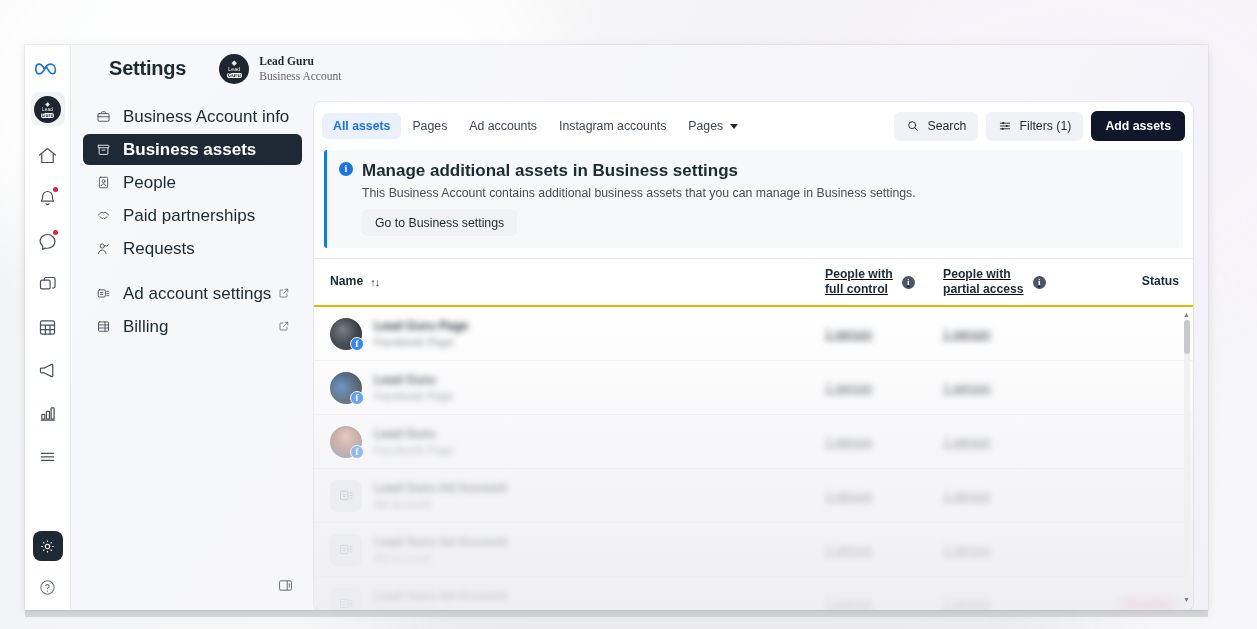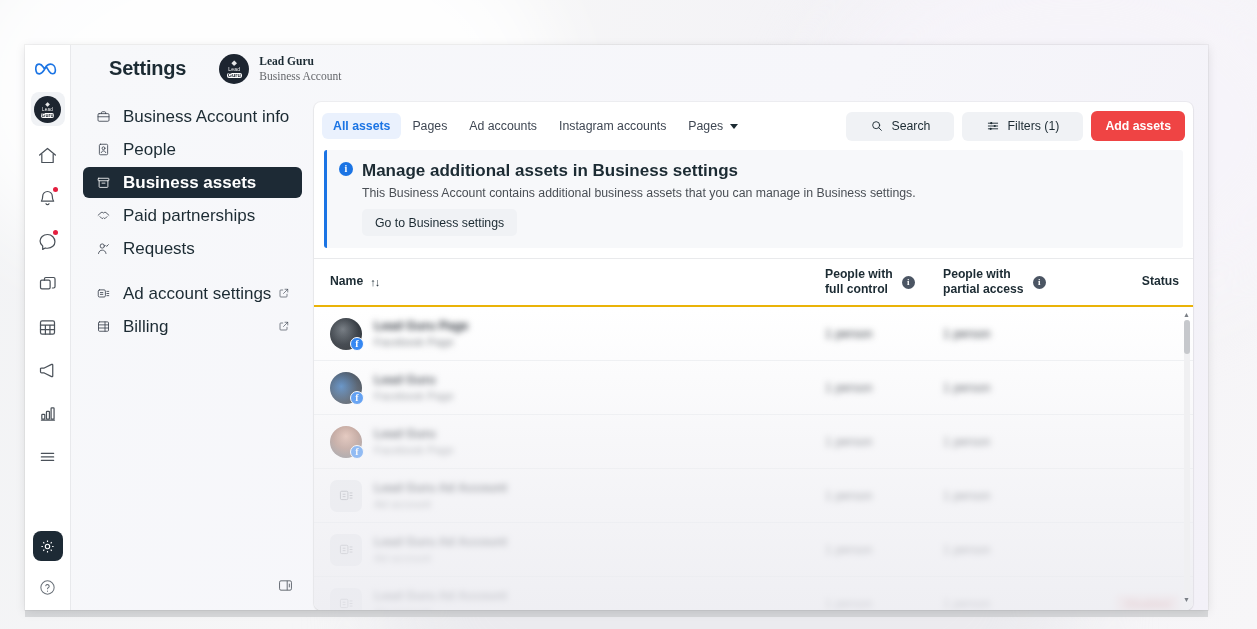--- a/index.html
+++ b/index.html
@@ -119,28 +119,28 @@
   .tab {
     font-size: 12.3px; color: #3f4753; padding: 6px 11px; border-radius: 6px;
     cursor: pointer; white-space: nowrap;
   }
   .tab.active { color: #1b74e4; font-weight: 700; background: #eaf1fd; }
   .tab.more { display: flex; align-items: center; gap: 7px; }
   .caret { width: 0; height: 0; border-left: 4.5px solid transparent;
            border-right: 4.5px solid transparent; border-top: 5px solid #1c2b33; }
   .toolbar-spacer { flex: 1; }
   .tool-btn {
-    display: flex; align-items: center; gap: 7px; height: 29px; padding: 0 24px;
+    display: flex; align-items: center; gap: 7px; height: 29px; padding: 0 12px;
     border-radius: 6px; background: #f0f2f5; font-size: 12.3px; color: #1c2b33;
     cursor: pointer; margin-left: 8px; white-space: nowrap;
   }
   .tool-btn svg { width: 14px; height: 14px; stroke: #1c2b33; fill: none; stroke-width: 1.6;
                   stroke-linecap: round; stroke-linejoin: round; }
   #add-assets-btn {
-    height: 30px; padding: 0 14px; border-radius: 6px; background: #ef4444; color: #fff;
+    height: 30px; padding: 0 14px; border-radius: 6px; background: #0f172a; color: #fff;
     font-size: 12.3px; font-weight: 700; display: flex; align-items: center;
     cursor: pointer; margin-left: 8px; white-space: nowrap;
   }
 
   
   #info-banner {
     margin: 0 10px 10px 10px; background: #f7f8fa; border-left: 3px solid #1b74e4;
     border-radius: 3px; padding: 11px 14px 12px 12px; display: flex; gap: 9px;
   }
   .info-i {
@@ -155,21 +155,21 @@
     padding: 0 13px; border-radius: 5px; background: #f0f2f5; color: #1c2b33;
     font-size: 12.3px; cursor: pointer;
   }
 
   
   #table-wrap { flex: 1; min-height: 0; position: relative; overflow: hidden;
                 border-top: 1px solid #e9eaec; }
   .t-row { display: flex; align-items: center; padding: 0 14px 0 16px; }
   #table-head { height: 48px; border-bottom: 2px solid #eab308; background: #fff; }
   .col-name { flex: 1; min-width: 0; display: flex; align-items: center; gap: 7px; }
-  .col-full, .col-partial { width: 118px; flex: 0 0 118px; display: flex; align-items: center; gap: 9px;}
+  .col-full, .col-partial { width: 118px; flex: 0 0 118px; display: flex; align-items: center; gap: 9px; text-decoration: underline;}
   .col-status { width: 118px; flex: 0 0 118px; text-align: right; justify-content: flex-end; display: flex;}
   .th { font-size: 12.2px; font-weight: 700; color: #1c2b33; line-height: 1.25; }
   .sort-ico { font-size: 11px; color: #1c2b33; letter-spacing: -1px; }
   .info-dot {
     width: 13px; height: 13px; border-radius: 50%; background: #4b5563; color: #fff;
     font-size: 9px; font-weight: 700; line-height: 13px; text-align: center;
     font-family: "Liberation Serif", serif; flex: 0 0 13px;
   }
   .data-row { height: 54px; border-bottom: 1px solid #eef0f2; position: relative; }
   .row-ico { width: 32px; height: 32px; flex: 0 0 32px; margin-right: 12px; position: relative; }
@@ -328,40 +328,40 @@
           <span class="nav-ico">
             <svg viewBox="0 0 24 24">
                 <rect x="3.2" y="7.4" width="17.6" height="12.2" rx="1.8"></rect>
                 <path d="M8.6 7.4V5.8c0-.8.6-1.4 1.4-1.4h4c.8 0 1.4.6 1.4 1.4v1.6"></path>
                 <path d="M3.2 12.4h17.6"></path>
               </svg>
           </span>
           <span class="nav-label">Business Account info</span>
         </div>
 
+        <div class="nav-item active">
+          <span class="nav-ico">
+            <svg viewBox="0 0 24 24">
+                <rect x="3.4" y="5.2" width="17.2" height="4" rx="1"></rect>
+                <path d="M5 9.2v9.6c0 .6.5 1 1 1h12c.6 0 1-.4 1-1V9.2"></path>
+                <path d="M9.6 13h4.8"></path>
+              </svg>
+          </span>
+          <span class="nav-label">Business assets</span>
+        </div>
+
         <div class="nav-item">
           <span class="nav-ico">
             <svg viewBox="0 0 24 24">
                 <rect x="5.4" y="3.6" width="13.2" height="16.8" rx="1.8"></rect>
                 <circle cx="12" cy="10" r="2.3"></circle>
                 <path d="M8.4 17c.6-1.9 2-2.8 3.6-2.8s3 .9 3.6 2.8"></path>
               </svg>
           </span>
           <span class="nav-label">People</span>
-        </div>
-
-        <div class="nav-item active">
-          <span class="nav-ico">
-            <svg viewBox="0 0 24 24">
-                <rect x="3.4" y="5.2" width="17.2" height="4" rx="1"></rect>
-                <path d="M5 9.2v9.6c0 .6.5 1 1 1h12c.6 0 1-.4 1-1V9.2"></path>
-                <path d="M9.6 13h4.8"></path>
-              </svg>
-          </span>
-          <span class="nav-label">Business assets</span>
         </div>
 
         <div class="nav-item">
           <span class="nav-ico">
             <svg viewBox="0 0 24 24">
                 <path d="M3.4 11.6 8 7.4c.8-.7 2-.8 2.9-.2l1.1.8 1.1-.8c.9-.6 2.1-.5 2.9.2l4.6 4.2"></path>
                 <path d="M6.4 13.8 9 16.4c.6.6 1.5.6 2.1 0l.9-.9.9.9c.6.6 1.5.6 2.1 0l2.6-2.6"></path>
               </svg>
           </span>
           <span class="nav-label">Paid partnerships</span>

